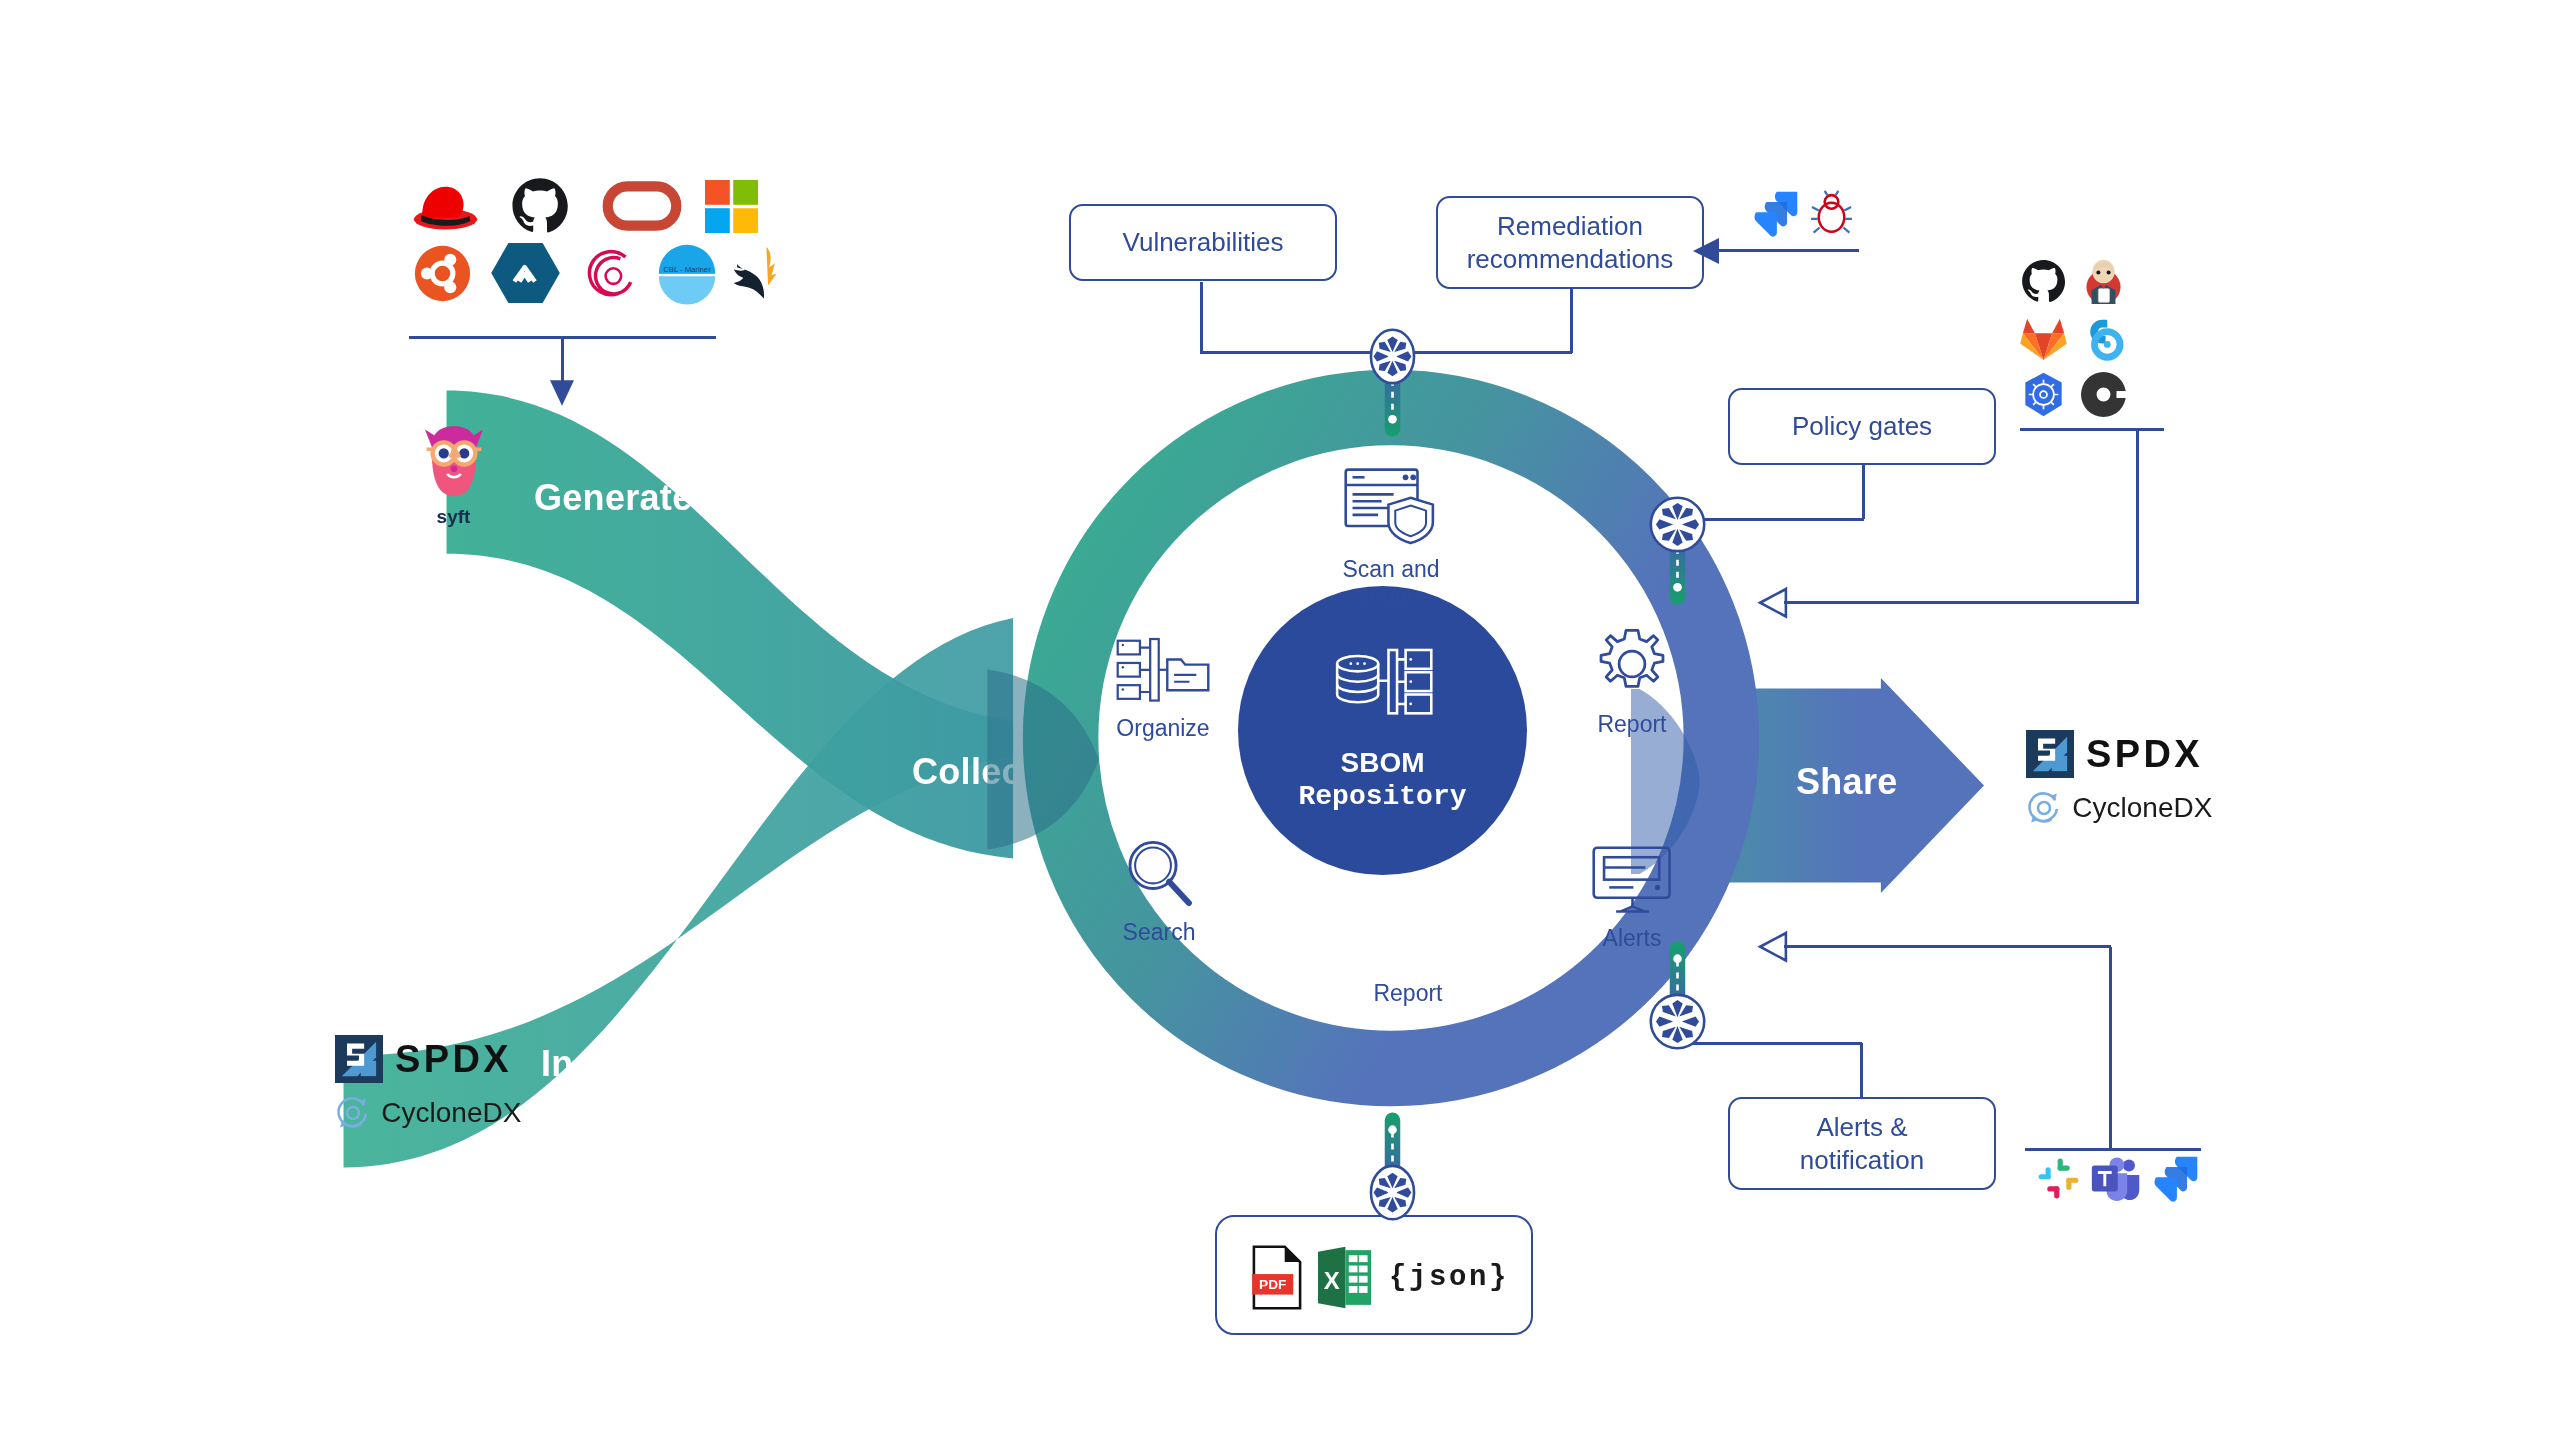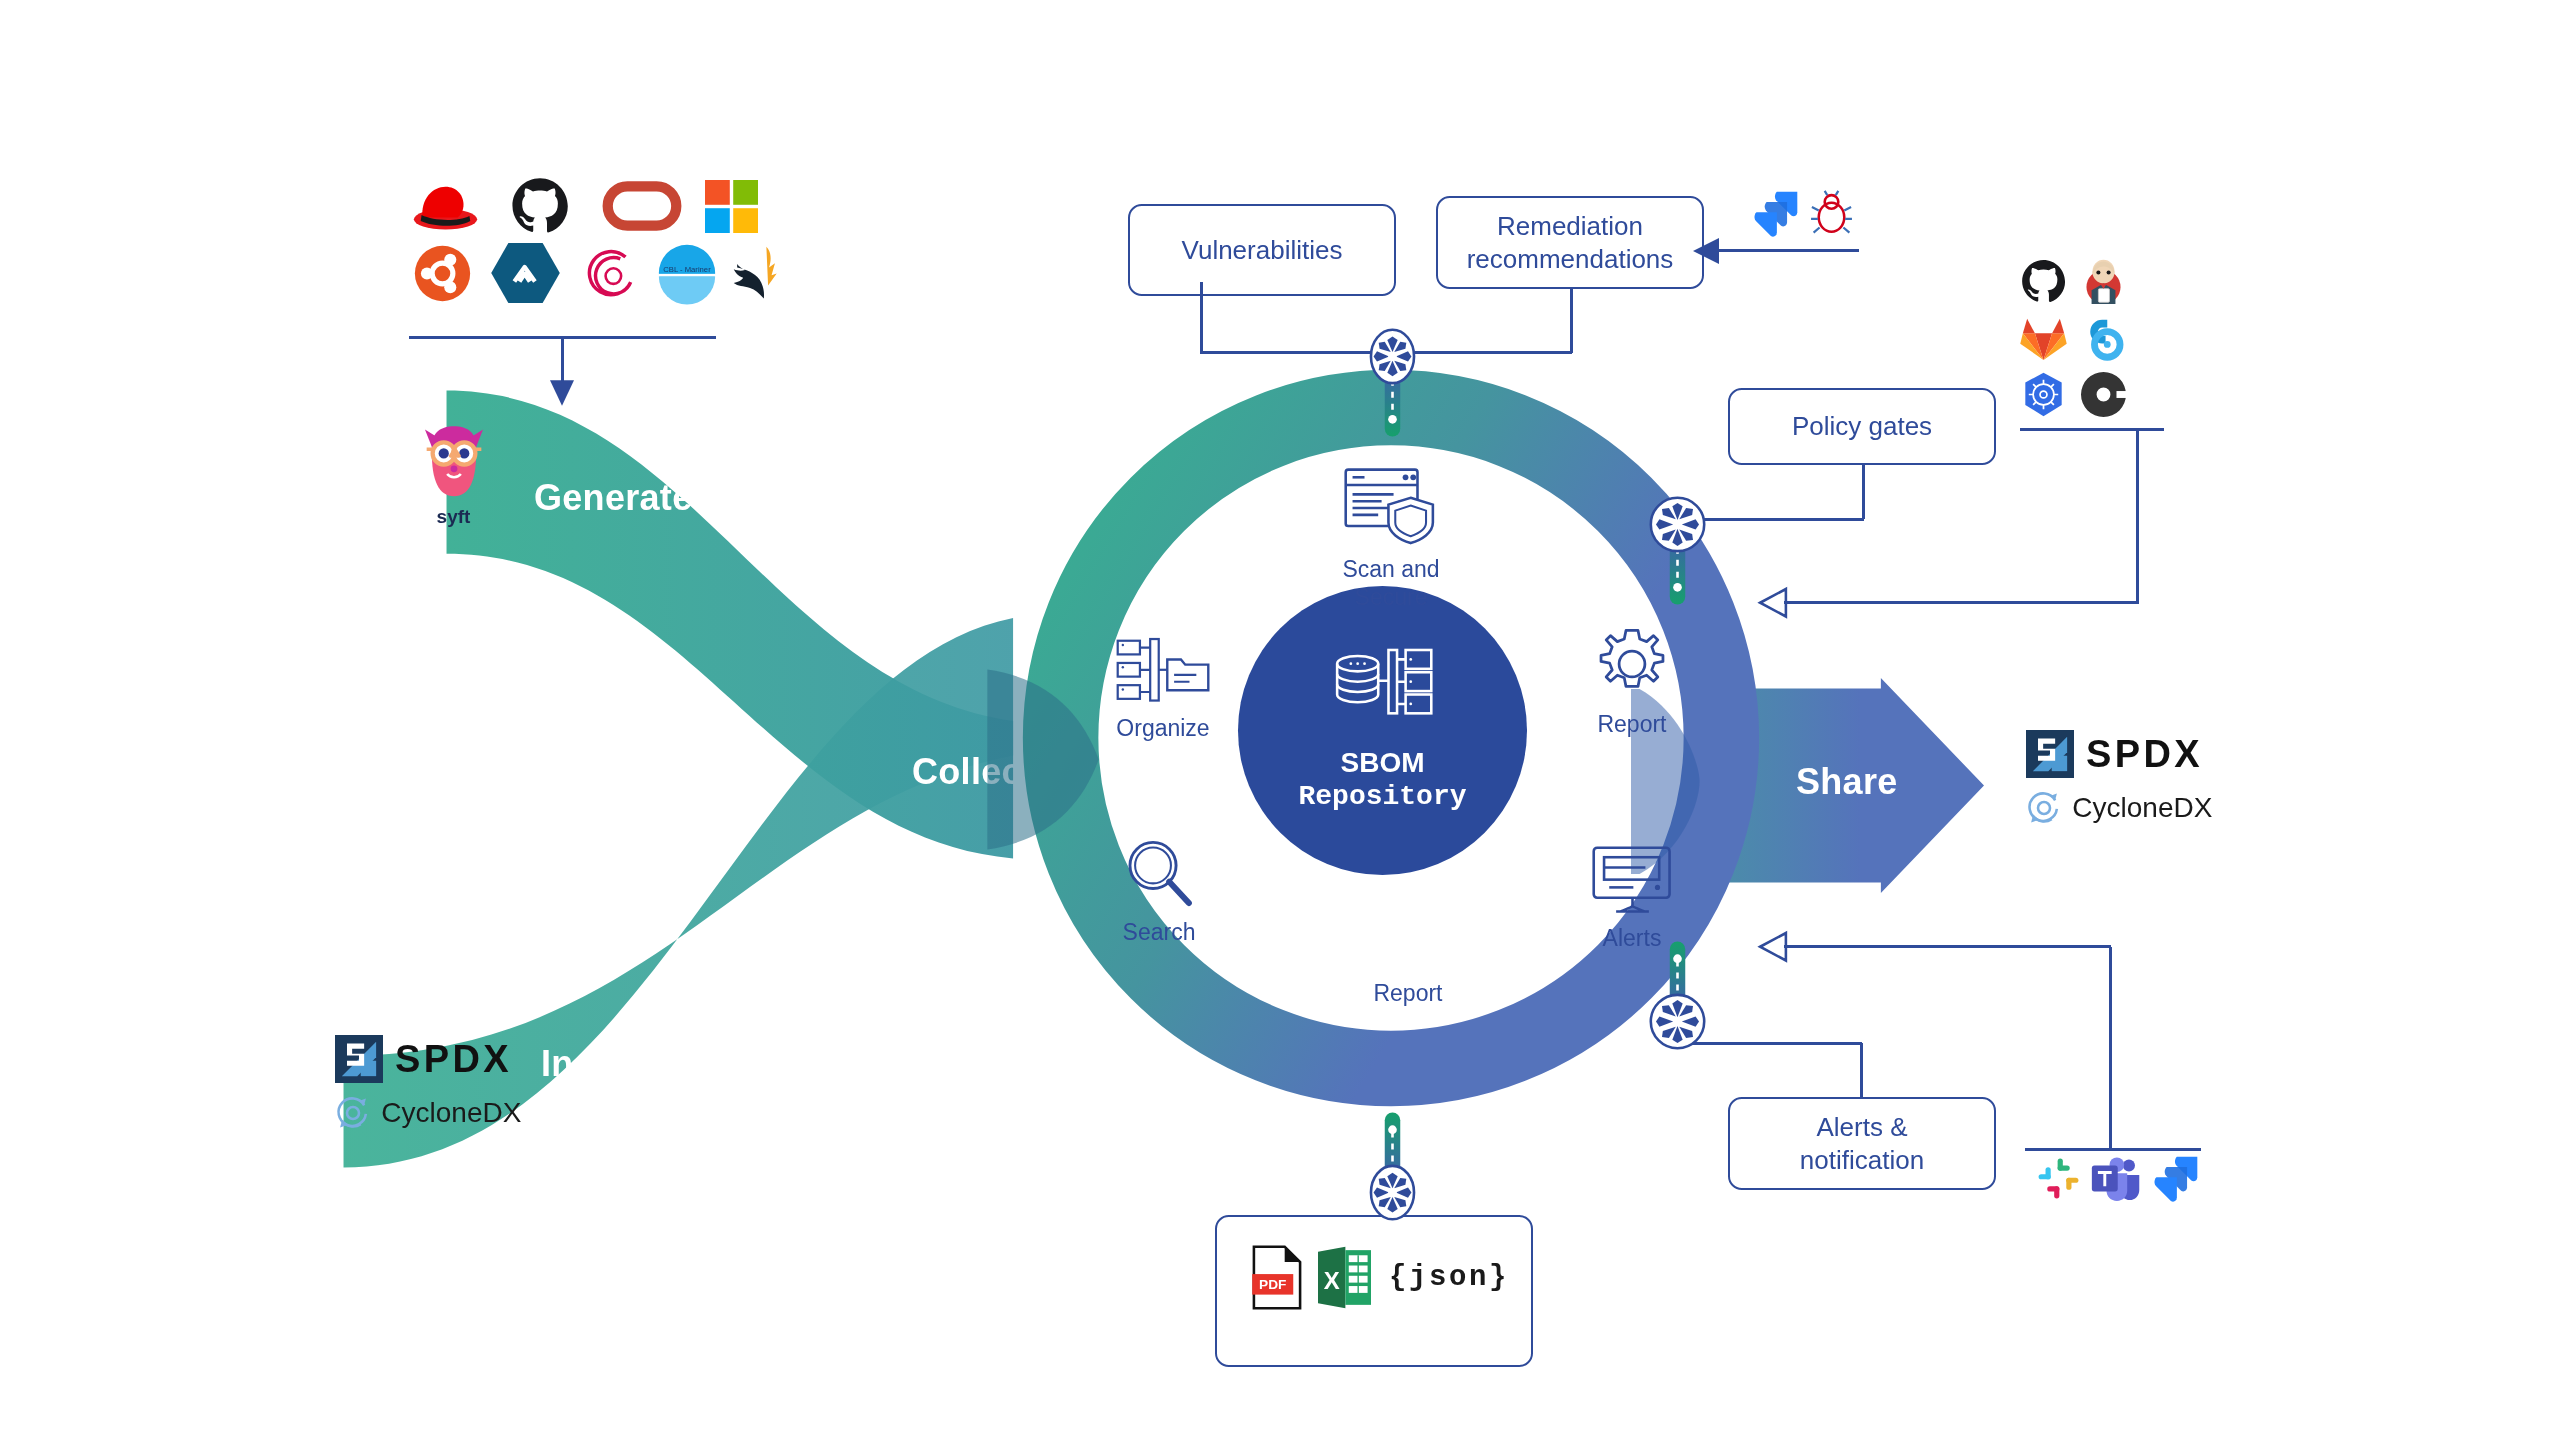--- a/index.html
+++ b/index.html
@@ -247,21 +247,21 @@
       <path d="M28 12h12M28 38h12M28 64h12" stroke="#2f4b9a" stroke-width="2.6"></path>
       <rect x="40" y="2" width="10" height="72" fill="none" stroke="#2f4b9a" stroke-width="2.6"></rect>
       <path d="M50 38h10" stroke="#2f4b9a" stroke-width="2.6"></path>
       <path d="M60 26 h16 l5 6 h27 v30 H60 Z" fill="#fff" stroke="#2f4b9a" stroke-width="2.8"></path>
       <path d="M68 44h26M68 52h18" stroke="#2f4b9a" stroke-width="2.6"></path>
     </svg>
   </div>
   <div class="lbl" style="margin-top:6.9px;">Organize</div>
 </div>
 
-<div class="callout" style="left:1128px;top:204px;width:268px;height:92px;">
+<div class="callout" style="left:1069px;top:204px;width:268px;height:77px;">
   <span>Vulnerabilities</span>
 </div>
 <div class="line" style="left:1200px;top:282px;width:2.6px;height:71px;"></div>
 <div class="line" style="left:1200px;top:351px;width:189px;height:2.6px;"></div>
 
 <div class="callout" style="left:1436px;top:196px;width:268px;height:93px;flex-direction:column;">
   <span>Remediation</span>
   <span>recommendations</span>
 </div>
 <div class="line" style="left:1570px;top:289px;width:2.6px;height:64px;"></div>
@@ -398,21 +398,21 @@
 </div>
 <div class="line" style="left:2025px;top:1148px;width:176px;height:2.6px;"></div>
 <div class="line" style="left:2109px;top:947px;width:2.6px;height:203px;"></div>
 <div class="line" style="left:1784px;top:945px;width:327px;height:2.6px;"></div>
 <div class="abs" style="left:1760px;top:933px;">
   <svg width="26" height="27.5" viewBox="0 0 30 32">
       <polygon points="0,16 30,0 30,32" fill="none" stroke="#2f4b9a" stroke-width="3"></polygon>
     </svg>
 </div>
 
-<div class="callout" style="left:1215px;top:1215px;width:318px;height:152px;">
+<div class="callout" style="left:1215px;top:1215px;width:318px;height:120px;border-radius:19px;">
   <div class="abs ico" style="left:33px;top:26px;width:53px;height:69px;">
     <svg width="50" height="65" viewBox="0 0 58 76" style="font-size:30px">
       <path d="M2 2h36l18 18v54H2Z" fill="#fff" stroke="#111" stroke-width="3"></path>
       <path d="M38 2v18h18" fill="#111"></path>
       <rect x="0" y="34" width="48" height="24" fill="#e8342a"></rect>
       <text x="24" y="52" font-size="16" font-weight="700" fill="#fff" text-anchor="middle" font-family="Liberation Sans, sans-serif">PDF</text>
     </svg>
   </div>
   <div class="abs ico" style="left:99px;top:26px;width:57px;height:69px;">
     <svg width="53" height="65" viewBox="0 0 62 76" style="font-size:30px">

